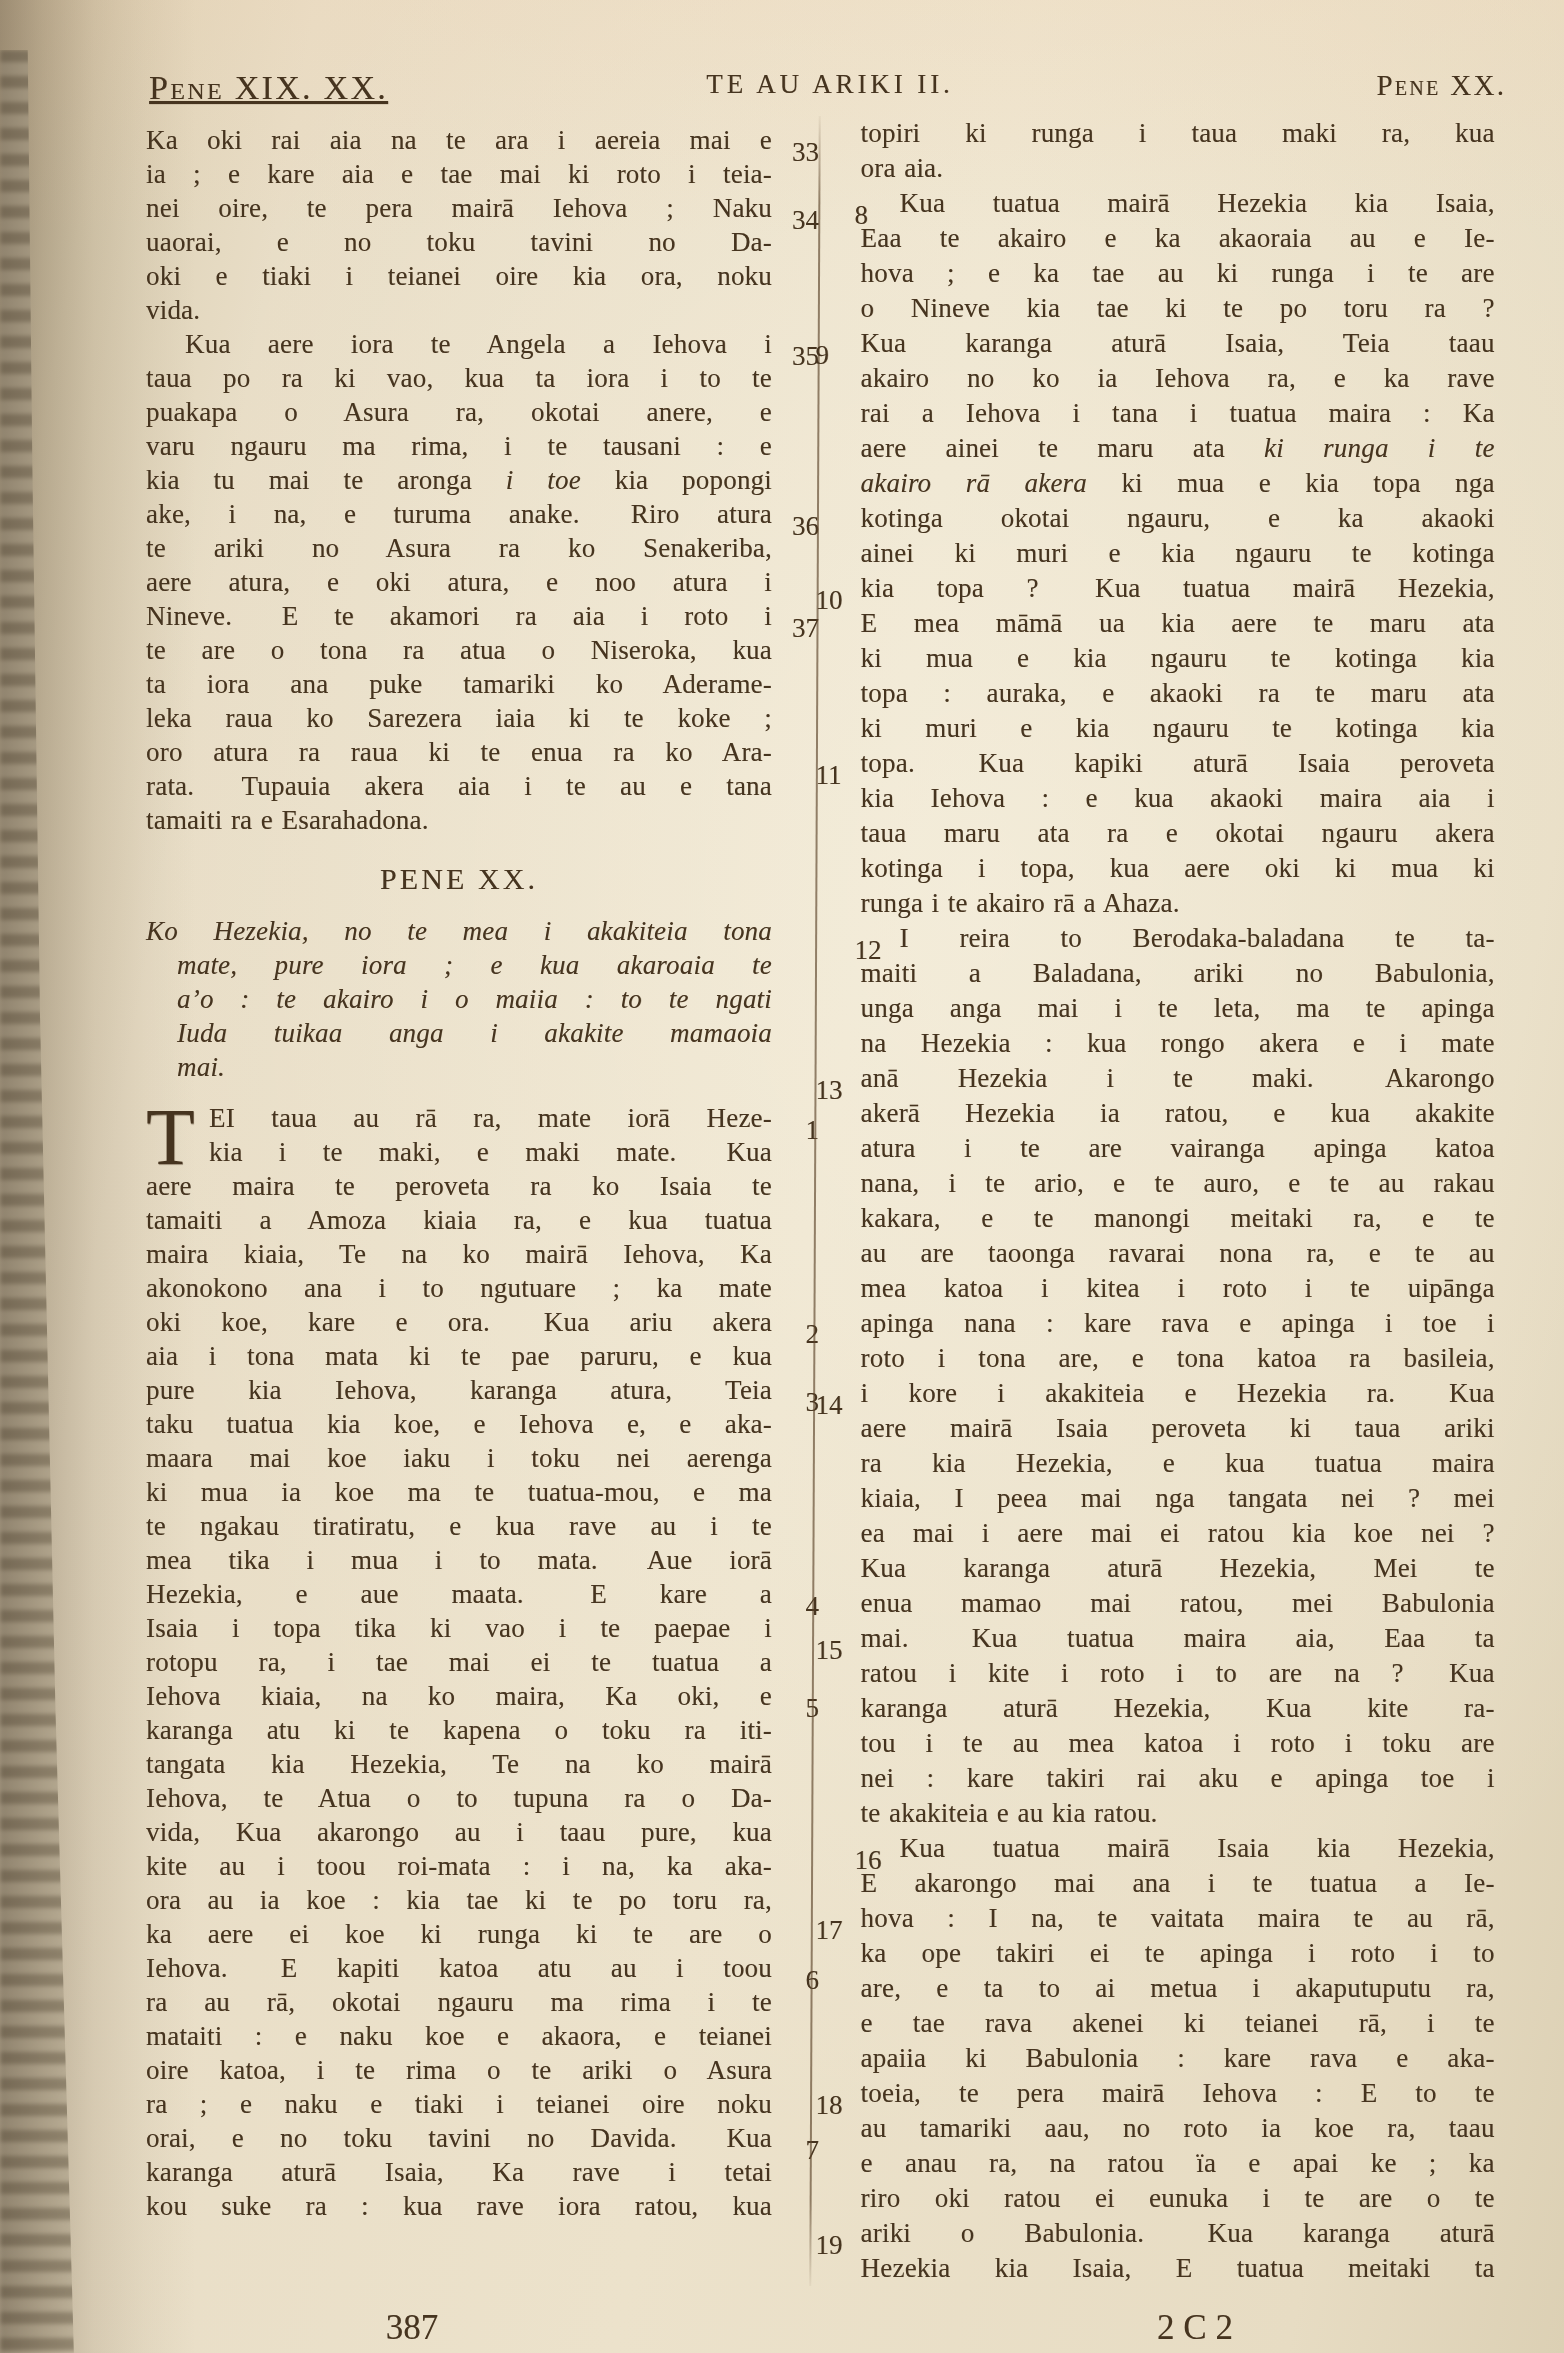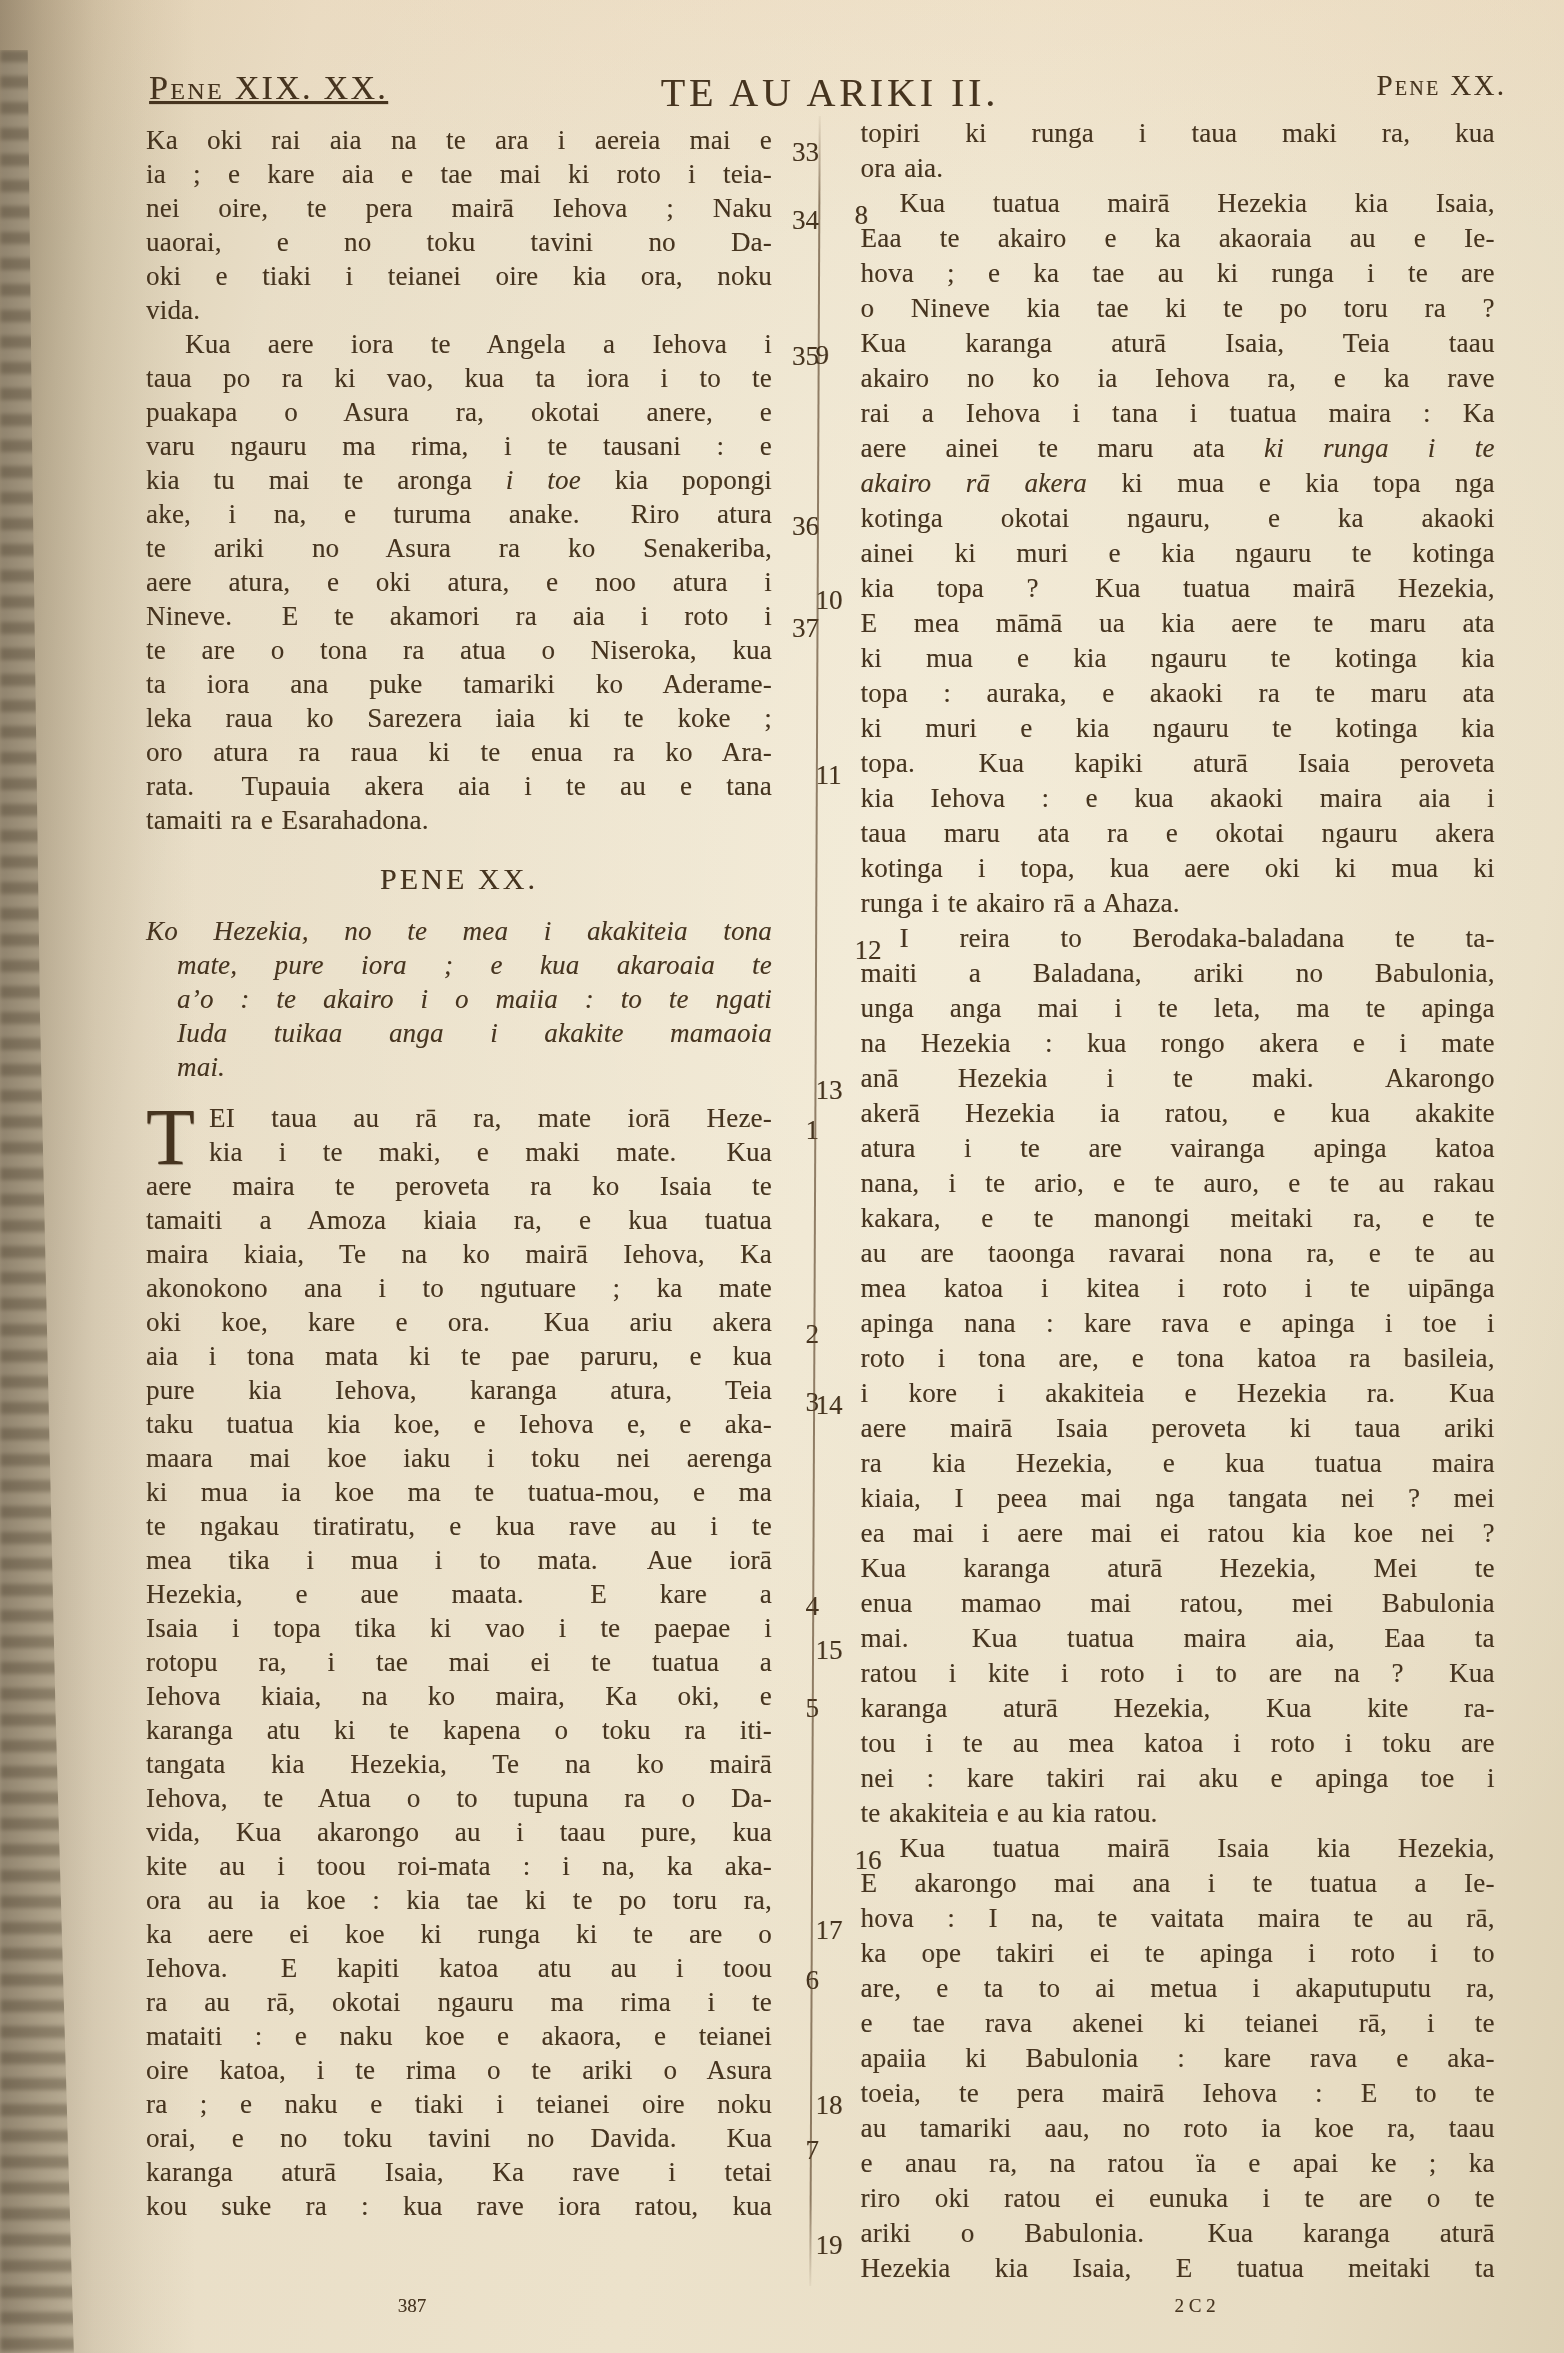--- a/index.html
+++ b/index.html
@@ -26,21 +26,21 @@
     background:linear-gradient(90deg,
       rgba(74,58,38,0.42) 0, rgba(96,78,52,0.30) 43px,
       rgba(116,96,66,0.16) 94px, rgba(130,110,78,0.07) 145px, rgba(130,110,78,0) 196px);
   }
   .content { position:absolute; left:146px; top:0; width:1368px; }
 
   .running-head { position:relative; height:116px; }
   .running-head span { position:absolute; top:69px; white-space:nowrap;
     text-shadow:0.3px 0.3px 0.5px rgba(60,40,20,0.35); }
   .rh-left  { left:3.1px;  font-size:34px; letter-spacing:2.3px; font-variant:small-caps;text-decoration:underline; }
-  .rh-center{ left:50%; transform:translateX(-50%); font-size:40px; letter-spacing:3.9px; }
+  .rh-center{ left:50%; transform:translateX(-50%); font-size:27px; letter-spacing:3.9px; }
   .rh-right { right:7.8px; font-size:29px; letter-spacing:2.3px; font-variant:small-caps; }
 
   .columns { display:flex; align-items:stretch; }
   .col { position:relative; }
   .col-left  { width:626px;margin-top:7px; }
   .col-right { width:634px; margin-left:45px; }
   .colrule {
     width:1.6px; margin-left:42px; transform:rotate(0.25deg);
     background:linear-gradient(180deg, rgba(92,68,42,0.05) 0,
       rgba(92,68,42,0.65) 4%, rgba(92,68,42,0.65) 96%, rgba(92,68,42,0.05) 100%);
@@ -62,21 +62,21 @@
     text-align:center; text-align-last:center;
     text-shadow:0.3px 0.3px 0.5px rgba(60,40,20,0.35); }
   .summary { font-style:italic; margin:0 0 17px; }
   .summary .ln.sind { padding-left:31px; }
 
   .block { position:relative; }
   .dropcap { position:absolute; left:0; top:3.9px; font-size:80px; line-height:66px;
     text-shadow:0.5px 0.5px 0.8px rgba(60,40,20,0.4); }
   .ln.dc { padding-left:63px; }
 
-  .footer { display:flex; margin-top:9px; font-size:19px;
+  .footer { display:flex; margin-top:22px; font-size:35px;
     text-shadow:0.3px 0.3px 0.5px rgba(60,40,20,0.35); }
   .f-left  { width:626px; text-align:center; transform:translateX(-47px); }
   .f-right { width:634px; margin-left:89px; text-align:center; transform:translateX(17px); }
 </style>
 </head>
 <body>
 
 <div class="page" style="--ink: #46341f;">
   <div class="facing-edge"></div>
   <div class="gutter-shadow"></div>

